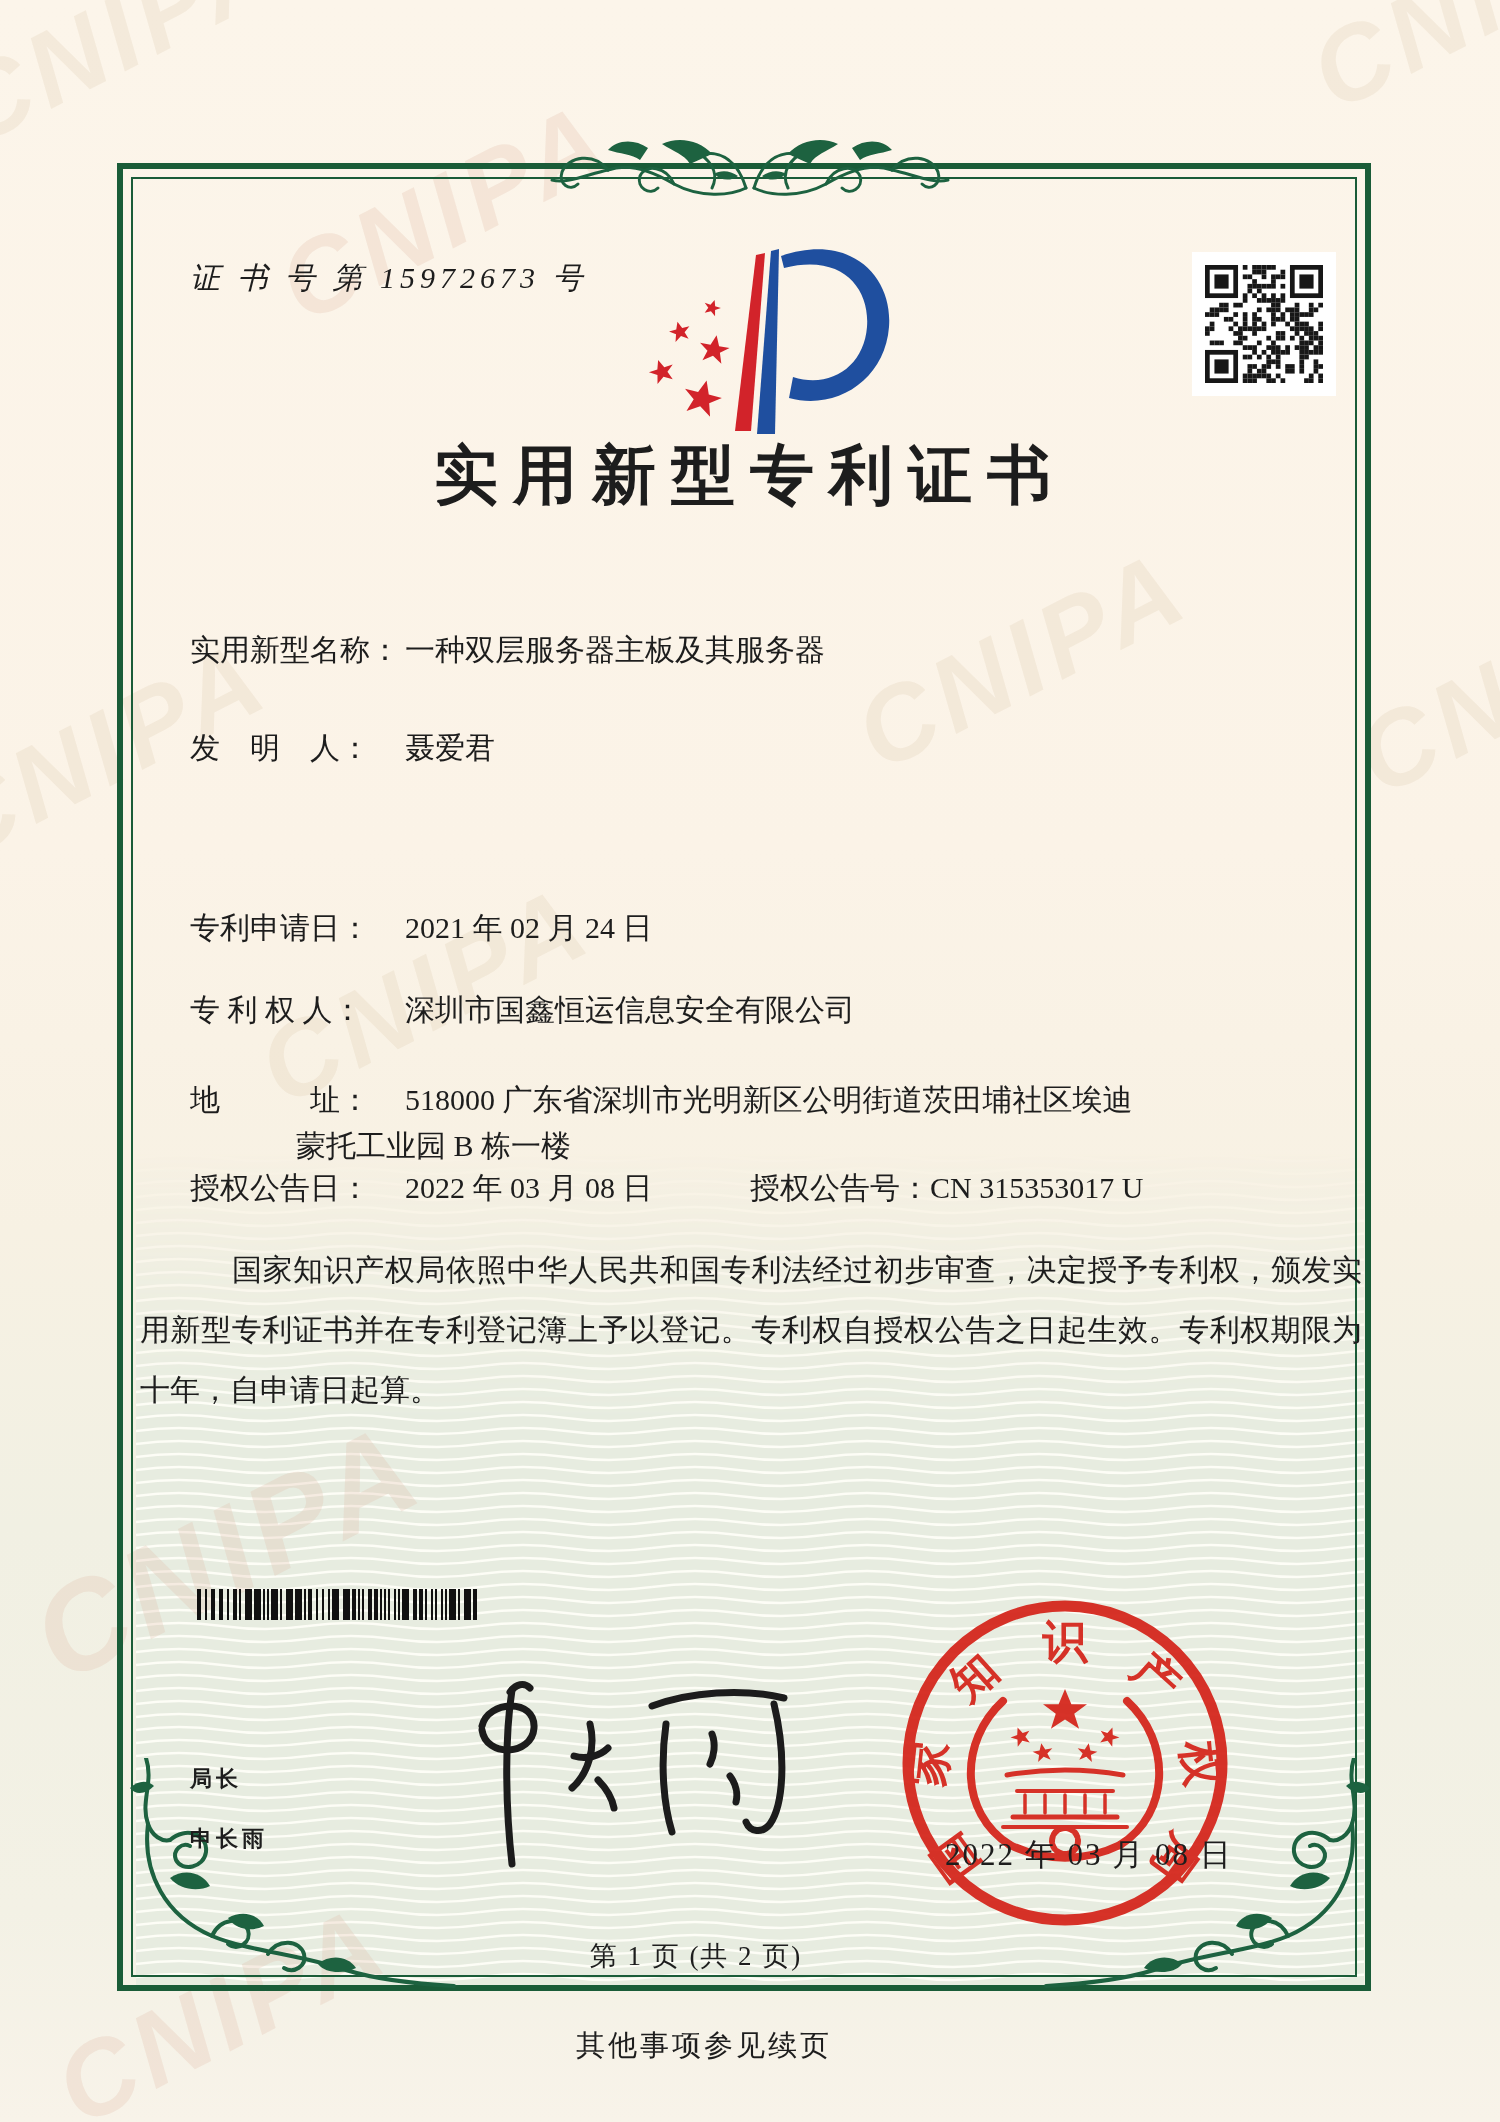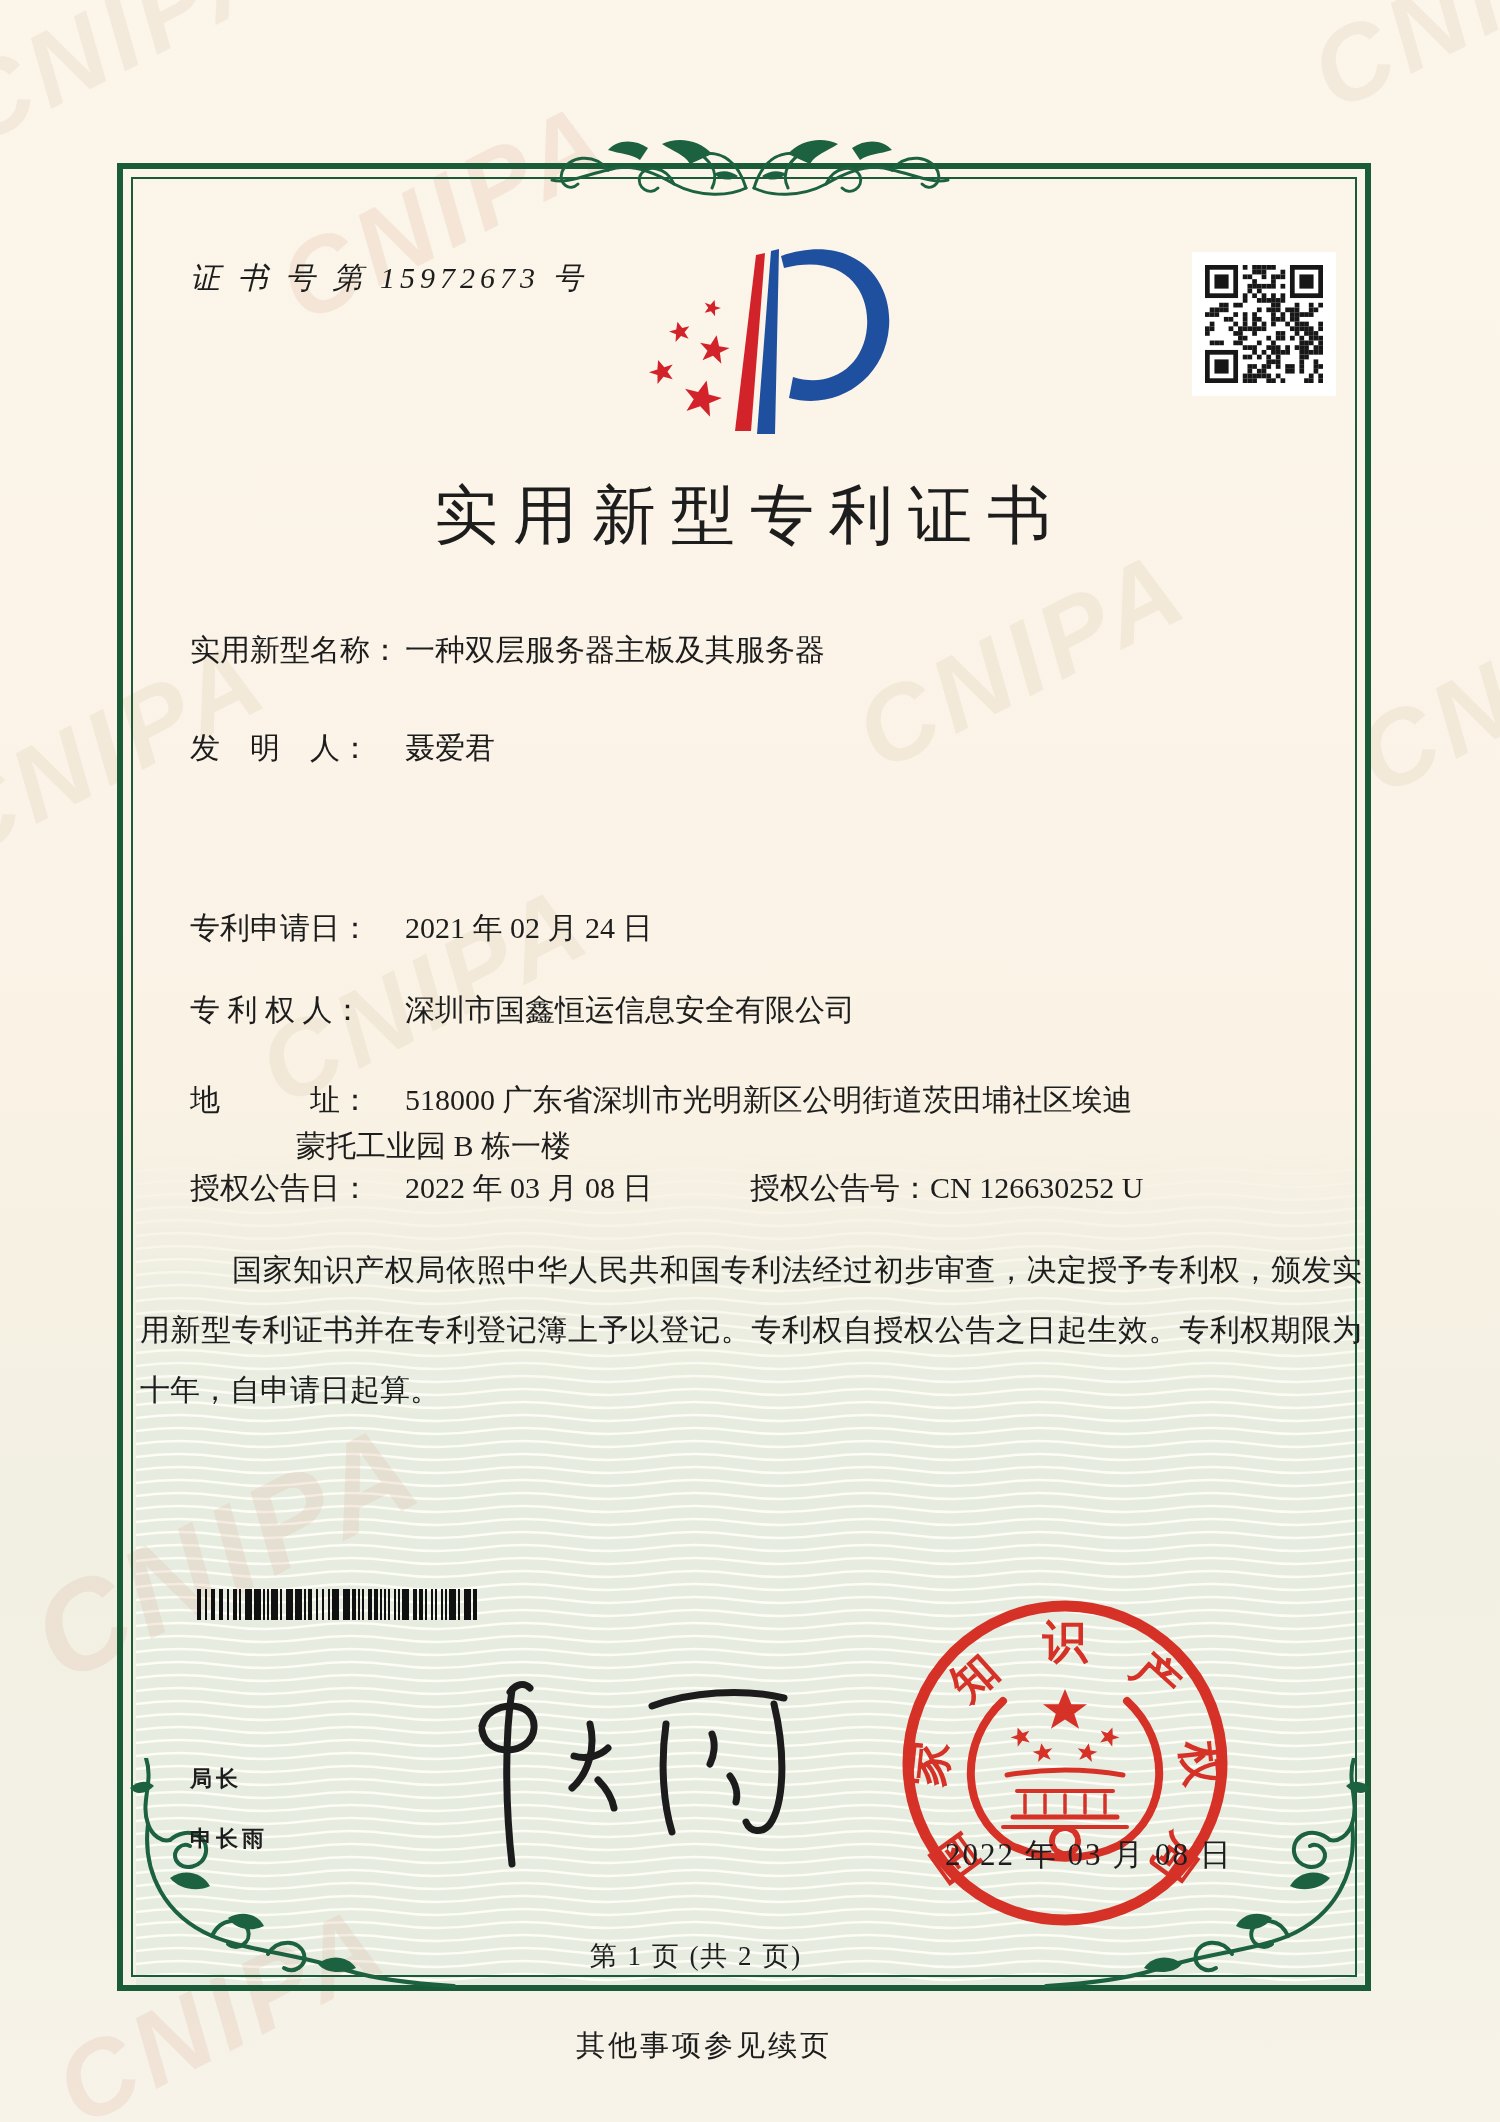--- a/index.html
+++ b/index.html
@@ -15,21 +15,21 @@
   
   .waves{position:absolute;left:136px;top:1150px;width:1228px;height:840px;z-index:0;}
   
   .frame-outer{position:absolute;left:117px;top:163px;width:1254px;height:1828px;border:6px solid #1a5c38;z-index:2;box-sizing:border-box;}
   .frame-inner{position:absolute;left:131px;top:177px;width:1226px;height:1800px;border:2px solid #1a5c38;z-index:2;box-sizing:border-box;}
   .ornament{position:absolute;z-index:3;}
   
   .cert-no{position:absolute;left:190px;top:258px;font-size:30px;letter-spacing:5px;z-index:4;font-style:italic;}
   .logo{position:absolute;left:640px;top:228px;width:260px;height:220px;z-index:4;}
   .qr{position:absolute;left:1192px;top:252px;width:144px;height:144px;z-index:4;}
-  .title{position:absolute;left:0;top:472px;width:1500px;text-align:center;font-size:64px;font-weight:400;
+  .title{position:absolute;left:0;top:432px;width:1500px;text-align:center;font-size:64px;font-weight:700;
          letter-spacing:15px;z-index:4;}
   .row{position:absolute;left:190px;font-size:30px;z-index:4;white-space:nowrap;}
   .row .lab{display:inline-block;min-width:215px;}
   .addr2{position:absolute;left:296px;font-size:30px;z-index:4;}
   .grant-no{position:absolute;left:750px;font-size:30px;z-index:4;white-space:nowrap;}
   .para{position:absolute;left:140px;width:1222px;font-size:30px;line-height:60px;text-align:justify;
         text-indent:92px;z-index:4;}
   .officer{position:absolute;left:190px;z-index:4;font-family:Liberation Sans, sans-serif;
            font-weight:600;font-size:22px;letter-spacing:4px;}
   .signature{position:absolute;left:440px;top:1662px;width:360px;height:222px;z-index:4;}
@@ -380,21 +380,21 @@
     <span class="lab">专 利 权 人：</span><span>深圳市国鑫恒运信息安全有限公司</span>
   </div>
   <div class="row" style="top:1080px;">
     <span class="lab">地　　　址：</span><span>518000 广东省深圳市光明新区公明街道茨田埔社区埃迪</span>
   </div>
   <div class="addr2" style="top:1126px;">蒙托工业园 B 栋一楼</div>
   <div class="row" style="top:1168px;">
     <span class="lab">授权公告日：</span><span>2022 年 03 月 08 日</span>
   </div>
   <div class="grant-no" style="top:1168px;">
-    <span>授权公告号：</span><span>CN 126630252 U</span>
+    <span>授权公告号：</span><span>CN 315353017 U</span>
   </div>
 
   <div class="para" style="top:1240px;">国家知识产权局依照中华人民共和国专利法经过初步审查，决定授予专利权，颁发实用新型专利证书并在专利登记簿上予以登记。专利权自授权公告之日起生效。专利权期限为十年，自申请日起算。</div>
 
   <svg class="barcode" viewBox="0 0 286 31">
     <g id="barcode-bars" fill="#101010">
         <rect x="0" y="0" width="4" height="31"></rect>
         <rect x="8" y="0" width="2" height="31"></rect>
         <rect x="14" y="0" width="4" height="31"></rect>
         <rect x="22" y="0" width="4" height="31"></rect>

